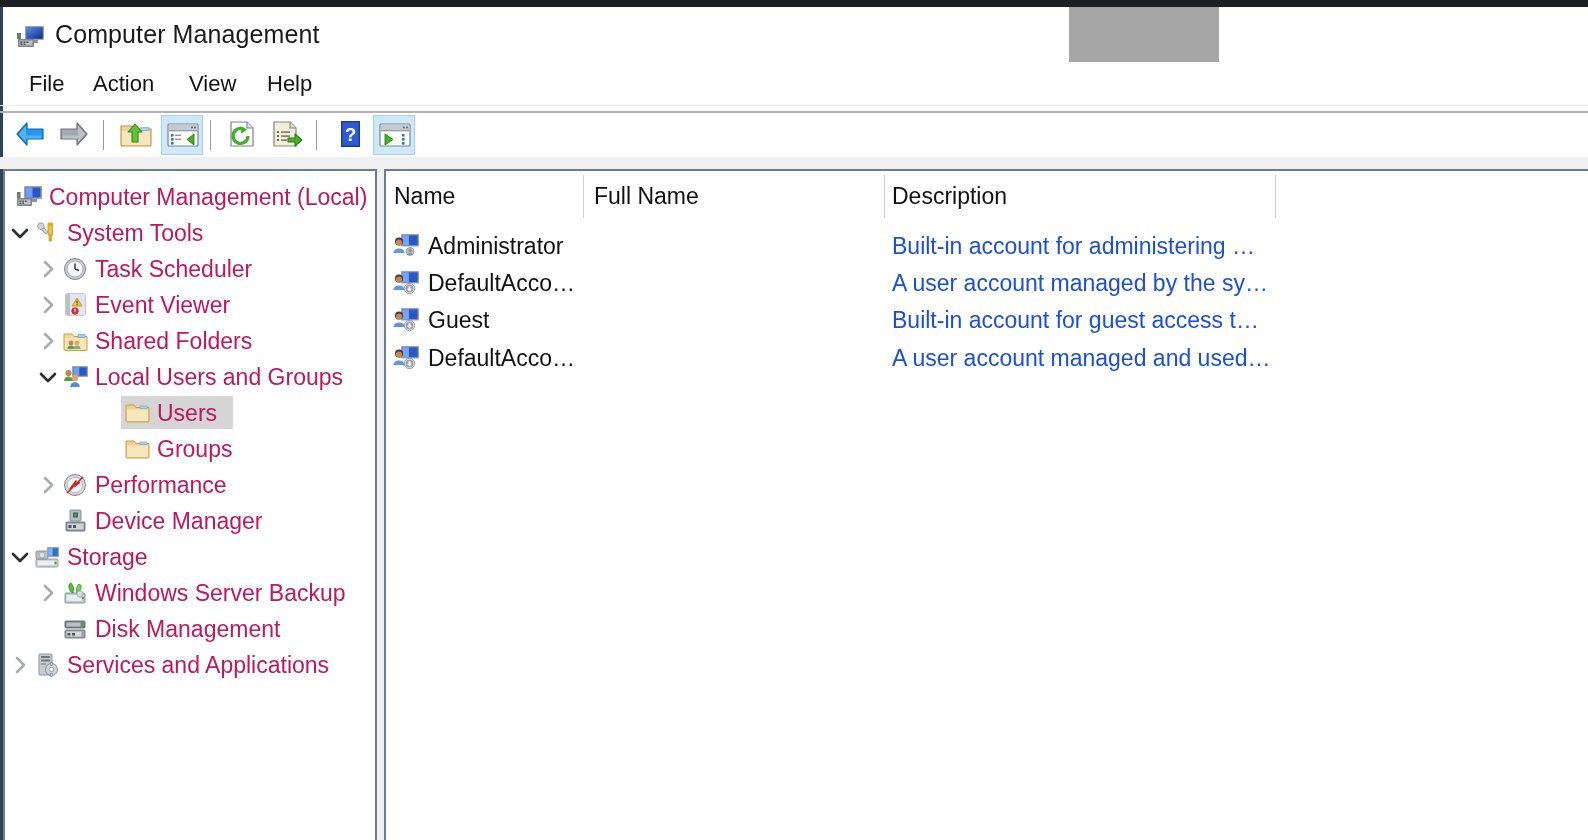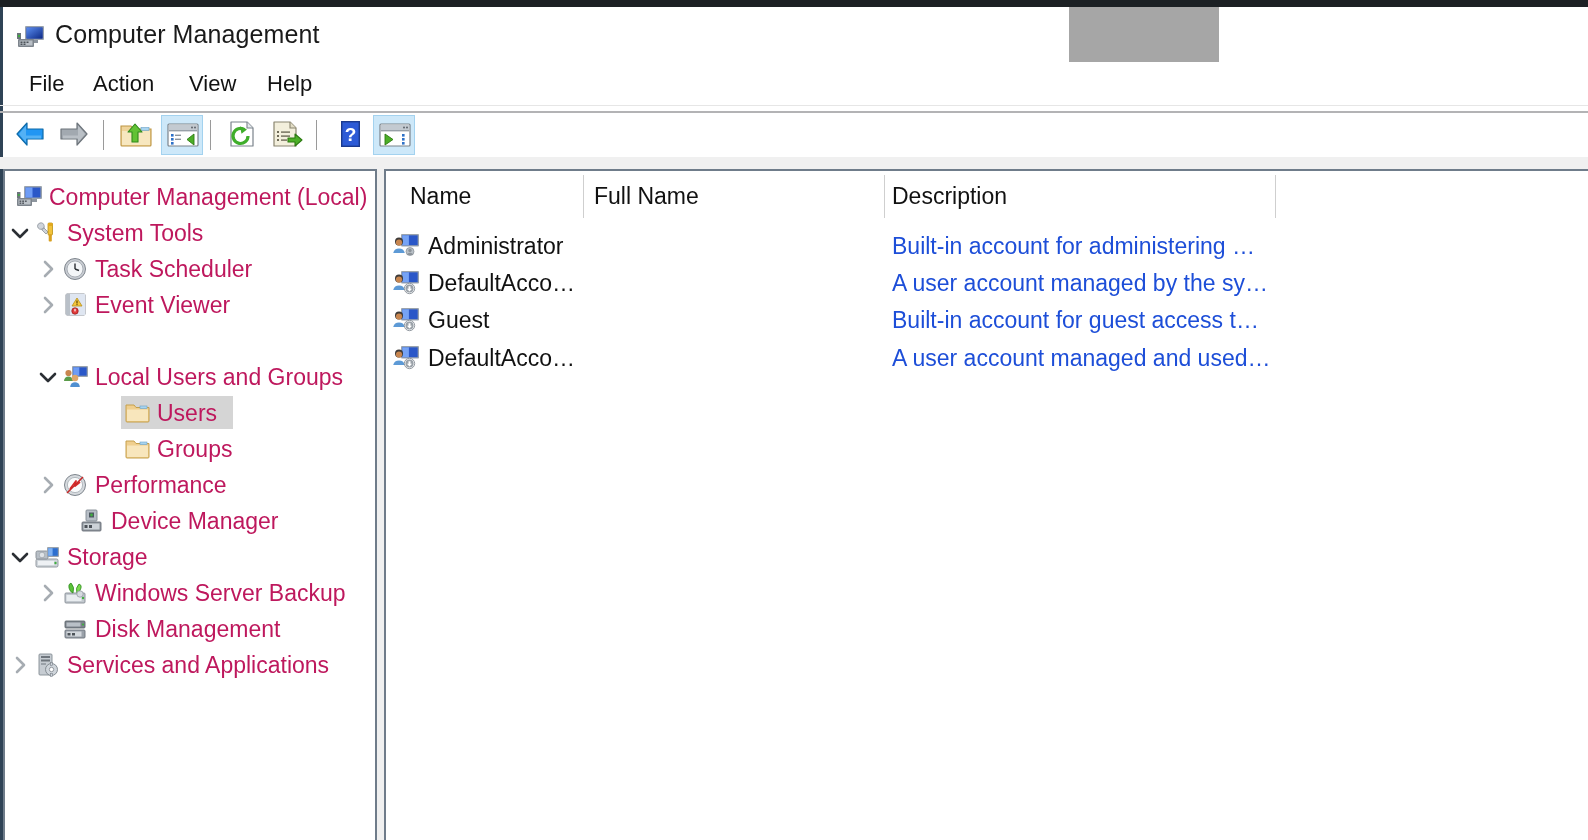--- a/index.html
+++ b/index.html
@@ -320,20 +320,35 @@
             <rect x="3" y="1" width="4" height="21" fill="#b9c0c8"></rect>
             <rect x="7" y="1" width="15" height="21" fill="#dfe6f1"></rect>
             <path d="M14 5 l5 8 h-10 z" fill="#f5c63c" stroke="#b8901a" stroke-width="0.8"></path>
             <rect x="13.4" y="7.5" width="1.2" height="3" fill="#5a4508"></rect>
             <circle cx="14" cy="11.6" r="0.7" fill="#5a4508"></circle>
             <circle cx="12" cy="18" r="3.2" fill="#e23b3b" stroke="#9c1f1f" stroke-width="0.8"></circle>
             <rect x="11.4" y="15.8" width="1.2" height="2.6" fill="#ffffff"></rect>
           </svg></span>
         <span class="tree-lbl" style="left: 90px;">Event Viewer</span>
       </div>
+      <div class="tree-row" style="top: 152px;">
+        <span class="tree-chev" style="left: 32px; top: 7px;"><svg width="22" height="22" viewBox="0 0 22 22">
+            <path d="M8 4 L15 11 L8 18" fill="none" stroke="#a6acb2" stroke-width="2.6" stroke-linecap="round" stroke-linejoin="round"></path>
+          </svg></span>
+        <span class="tree-ico" style="left: 58px; top: 6px;"><svg width="26" height="24" viewBox="0 0 26 24">
+            <path d="M1 5 h8 l2 2.5 h13 v13 a1 1 0 0 1 -1 1 h-21 a1 1 0 0 1 -1 -1 z" fill="#f3d79a" stroke="#c9a047" stroke-width="1"></path>
+            <rect x="2" y="9" width="21" height="11.5" fill="#f7e4b8"></rect>
+            <rect x="15" y="5.5" width="7" height="3" fill="#9fd0ef" stroke="#5f9ec4" stroke-width="0.6"></rect>
+            <circle cx="8" cy="14" r="2.4" fill="#c8864f"></circle>
+            <path d="M4.4 20 a3.6 3.6 0 0 1 7.2 0 z" fill="#5a9c4a"></path>
+            <circle cx="14" cy="14" r="2.4" fill="#e0a76a"></circle>
+            <path d="M10.4 20 a3.6 3.6 0 0 1 7.2 0 z" fill="#7fb36b"></path>
+          </svg></span>
+        <span class="tree-lbl" style="left: 90px;">Shared Folders</span>
+      </div>
       <div class="tree-row" style="top: 188px;">
         <span class="tree-chev" style="left: 32px; top: 7px;"><svg width="22" height="22" viewBox="0 0 22 22">
             <path d="M4 8 L11 15 L18 8" fill="none" stroke="#2b2f34" stroke-width="2.6" stroke-linecap="round" stroke-linejoin="round"></path>
           </svg></span>
         <span class="tree-ico" style="left: 58px; top: 6px;"><svg width="26" height="24" viewBox="0 0 26 24">
             <rect x="9" y="1" width="16" height="11" rx="1" fill="#9aa3ad"></rect>
             <rect x="10.3" y="2.3" width="13.4" height="8.4" fill="#2a57c8"></rect>
             <rect x="10.3" y="2.3" width="6" height="8.4" fill="#6e9cf5"></rect>
             <circle cx="5.5" cy="8" r="3.1" fill="#c8864f"></circle>
             <path d="M1 16 a4.5 4.5 0 0 1 9 0 z" fill="#5a9c4a"></path>
@@ -364,21 +379,21 @@
             <path d="M8 4 L15 11 L8 18" fill="none" stroke="#a6acb2" stroke-width="2.6" stroke-linecap="round" stroke-linejoin="round"></path>
           </svg></span>
         <span class="tree-ico" style="left: 58px; top: 6px;"><svg width="26" height="24" viewBox="0 0 26 24">
             <circle cx="12" cy="12" r="10.5" fill="#d6dade" stroke="#7e858d" stroke-width="1"></circle>
             <circle cx="12" cy="12" r="7.6" fill="#fafbfc" stroke="#a6adb4" stroke-width="0.8"></circle>
             <path d="M7 16 L13 8 L12 13 L17 9" fill="none" stroke="#d62828" stroke-width="1.8" stroke-linejoin="round"></path>
             <line x1="4" y1="20" x2="20" y2="4" stroke="#c62828" stroke-width="1.6"></line>
           </svg></span>
         <span class="tree-lbl" style="left: 90px;">Performance</span>
       </div>
-      <div class="tree-row" style="top: 332px; margin-left: 16px;">
+      <div class="tree-row" style="top: 332px;">
         <span class="tree-ico" style="left: 58px; top: 6px;"><svg width="26" height="24" viewBox="0 0 26 24">
             <rect x="7" y="1" width="11" height="11" rx="1" fill="#b7bec6" stroke="#828a92" stroke-width="0.9"></rect>
             <rect x="10" y="3.5" width="5" height="5" fill="#4f5962"></rect>
             <circle cx="12.5" cy="6" r="1.4" fill="#3fae3f"></circle>
             <rect x="3" y="13" width="19" height="9" rx="1" fill="#8b9299" stroke="#6b727a" stroke-width="0.9"></rect>
             <rect x="4.5" y="14.5" width="16" height="6" fill="#cdd3d8"></rect>
             <rect x="5.5" y="16" width="3" height="3" fill="#4d5359"></rect>
             <rect x="10" y="16" width="3" height="3" fill="#4d5359"></rect>
           </svg></span>
         <span class="tree-lbl" style="left: 90px;">Device Manager</span>
@@ -440,21 +455,21 @@
             <rect x="15.6" y="20.4" width="1.8" height="3" fill="#cfd5db" stroke="#7d848b" stroke-width="0.6"></rect>
           </svg></span>
         <span class="tree-lbl" style="left: 62px;">Services and Applications</span>
       </div>
     </div>
 
   <div class="splitter"></div>
 
   <div class="list-panel">
     <div class="lv-header" id="lvheader">
-        <div class="lv-col-title" style="left: 24px; text-align: center;">Name</div>
+        <div class="lv-col-title" style="left: 8px; text-align: center;">Name</div>
         <div class="lv-col-sep" style="left: 197px;"></div>
         <div class="lv-col-title" style="left: 208px;">Full Name</div>
         <div class="lv-col-sep" style="left: 498px;"></div>
         <div class="lv-col-title" style="left: 506px;">Description</div>
         <div class="lv-col-sep" style="left: 889px;"></div>
       </div>
     <div class="lv-header-rule"></div>
     <div id="lvrows">
         <div class="lv-row" style="top: 57px;">
           <span class="lv-icon"><svg width="28" height="27" viewBox="0 0 28 27">

